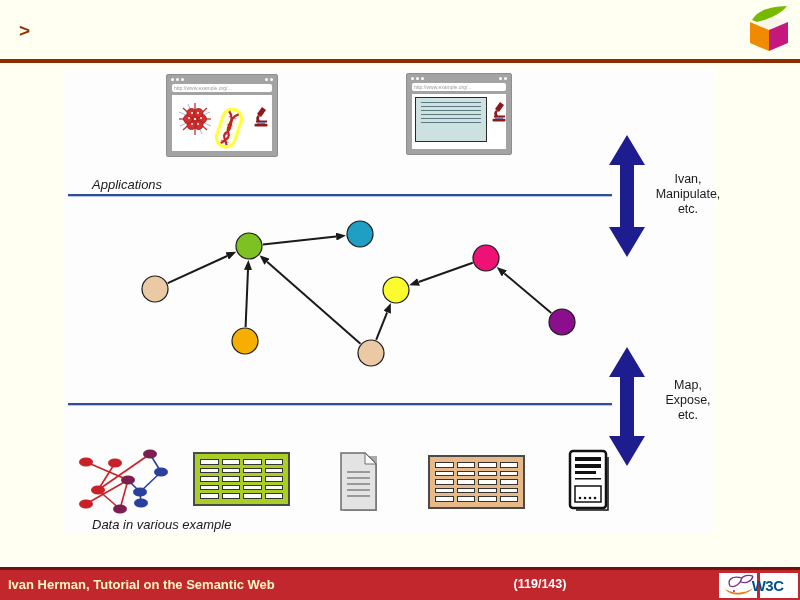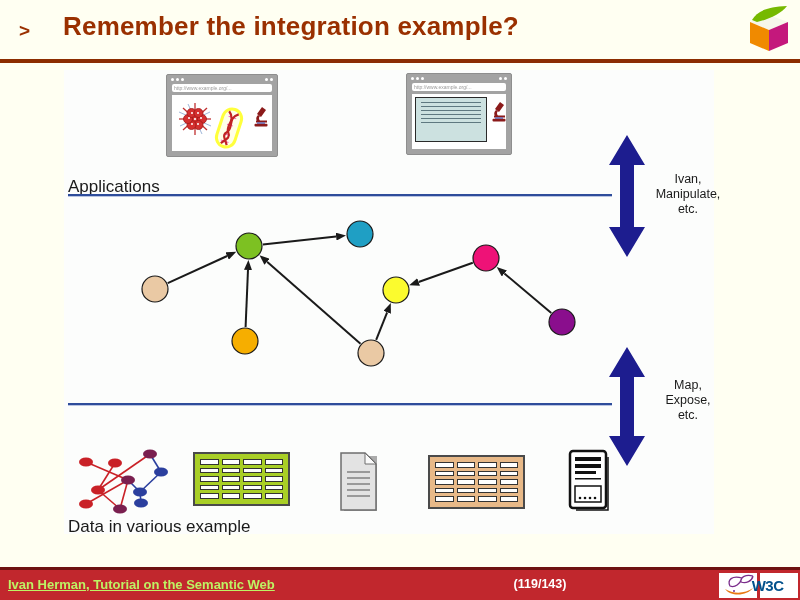--- a/index.html
+++ b/index.html
@@ -24,55 +24,54 @@
   .dots { position:absolute; top:3px; display:flex; gap:2px; }
   .dots.left { left:4px; } .dots.right { right:4px; }
   .dots i { width:3px; height:3px; border-radius:50%; background:#fff; }
   .urlbar { height:8px; margin:0 5px; background:#fff; border-radius:2px; font-size:5px; line-height:8px; color:#9a9a9a; padding:0 2px; overflow:hidden; white-space:nowrap; }
   .win-content { position:relative; margin:3px 5px 5px; background:#fff; height:calc(100% - 25px); }
   .note-box { position:absolute; left:3px; top:3px; width:72px; height:45px; background:#CCE1E0; border:1px solid #2a2a2a; }
   .note-lines { margin:4px 5px; height:24px; background:repeating-linear-gradient(to bottom,#5E7880 0,#5E7880 1px,transparent 1px,transparent 4px); }
   .abs { position:absolute; }
 
   
-  .layer-label { position:absolute; left:4px; font-size:17px; color:#1a1a1a; }
+  .layer-label { position:absolute; left:28px; font-size:13px; color:#1a1a1a;font-style:italic; }
   .l1 { top:107px; } .l2 { top:317px; } .l3 { top:447px; }
   .layer-line { position:absolute; left:4px; width:544px; height:3px; background:var(--layer_line,#2E4D9B); border-bottom:1px solid #B9C4E2; }
   .line1 { top:124px; } .line2 { top:333px; }
 
   
   .arrow-label { position:absolute; left:572px; width:104px; text-align:center; font-size:12.5px; line-height:15px; color:#1a1a1a; white-space:pre-line; }
   .al1 { top:102px; } .al2 { top:308px; }
 
   
   .fmt { position:absolute; }
   .fmt-graph { left:9px; top:377px; }
   .table-icon { width:97px; height:54px; border:2px solid #4a4a4a; display:grid; grid-template-columns:repeat(4,1fr); grid-template-rows:repeat(5,1fr); gap:3px; padding:5px; }
   .t1 { left:129px; top:382px; }
   .t2 { left:364px; top:385px; }
   .table-icon .cell { background:#fff; border:1px solid #333; }
   .fmt-doc { left:276px; top:382px; }
   .fmt-report { left:504px; top:379px; }
 
   
   .footer { position:absolute; left:0; top:567px; width:800px; height:33px; background:var(--footer_bg,#C1272D); border-top:3px solid var(--footer_border,#6E1111); }
-  .f-left { position:absolute; left:8px; top:0; line-height:29px; color:#bef264; font-weight:bold; font-size:13px;text-decoration:underline; }
+  .f-left { position:absolute; left:8px; top:0; line-height:29px; color:#fef9c3; font-weight:bold; font-size:13px; }
   .f-page { position:absolute; left:480px; width:120px; top:0; line-height:29px; text-align:center; color:#fff; font-weight:bold; font-size:12.5px; }
   .logo-box { position:absolute; top:3px; height:25px; width:38px; background:#fff; display:flex; align-items:center; justify-content:center;gap:18px; }
   .logo-callig { right:43px; }
   .logo-w3c { right:2px; color:var(--w3c_blue,#02518C); font-weight:bold; font-size:15px; letter-spacing:-0.5px; }
   .logo-w3c sup { font-size:6px; margin-left:1px; }
 </style>
 </head>
 <body>
 
 <div class="slide">
 
   <span class="bullet">&gt;</span>
-  <h1 class="title">Remember the integration example?</h1>
   <svg class="cube-logo" width="44" height="48" viewBox="0 0 44 48">
     <polygon points="3,17 22,10 41,17 22,25" fill="#F6F6EA"></polygon>
     <path d="M5,15 C10,6 20,2 40,1 C34,9 22,14 10,17 Z" fill="#76B900"></path>
     <polygon points="3,17 22,25 22,46 3,38" fill="#F08A00"></polygon>
     <polygon points="22,25 41,17 41,38 22,46" fill="#C4187C"></polygon>
   </svg>
   <div class="header-rule"></div>
 
   <main class="panel">
 

